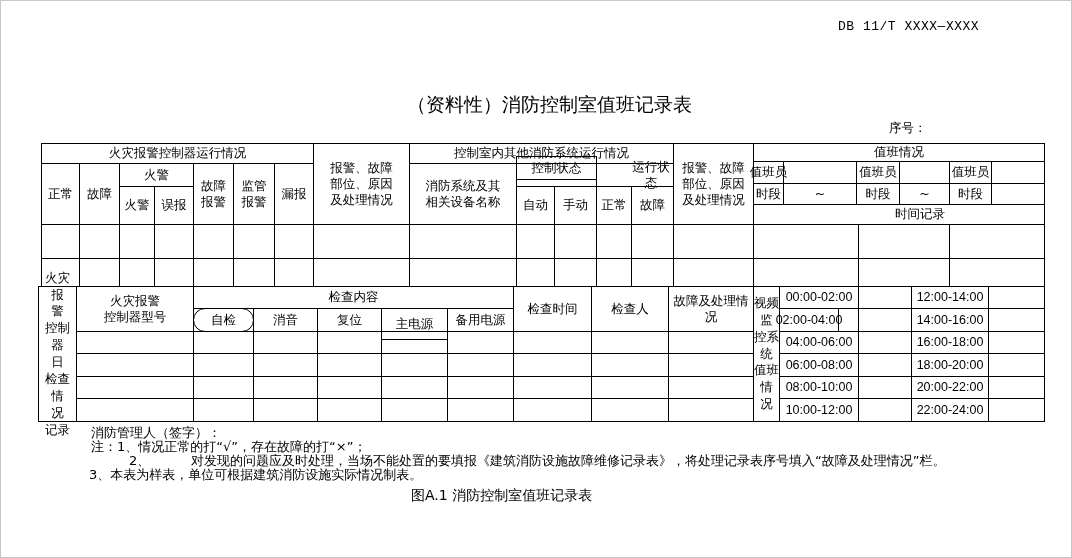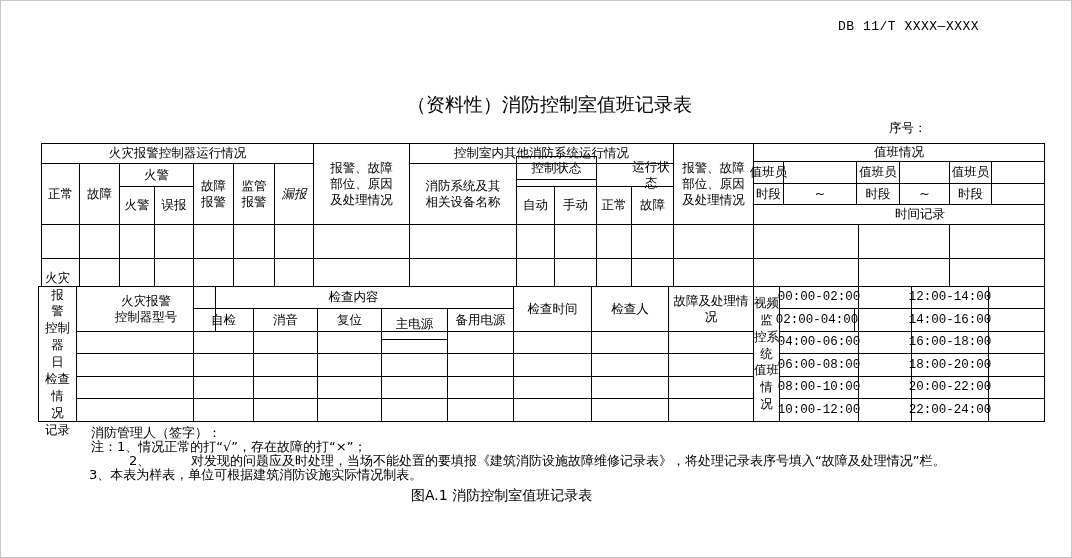--- a/index.html
+++ b/index.html
@@ -3,21 +3,21 @@
 <meta charset="utf-8">
 <style>
   html,body{margin:0;padding:0;background:#fff;}
   .page{position:relative;width:1072px;height:558px;background:#fff;border:1px solid #c8c8c8;
         box-sizing:border-box;font-family:"DejaVu Sans",sans-serif;color:#000;overflow:hidden;}
   .abs{position:absolute;white-space:nowrap;}
   .c{position:absolute;box-sizing:border-box;border:1px solid #000;display:flex;
      align-items:center;justify-content:center;text-align:center;white-space:pre-line;
      font-size:12.5px;line-height:1.3;overflow:visible;}
   .nw{white-space:nowrap;}
-  .t{font-family:Liberation Mono, monospace;font-size:12.5px;white-space:nowrap;}
+  .t{font-family:Liberation Sans, sans-serif;font-size:12.5px;white-space:nowrap;}
   .mono{font-family:"Liberation Mono",monospace;}
   .note{position:absolute;font-size:13px;white-space:nowrap;}
 </style>
 </head>
 <body>
 
 <div class="page">
 
   <div class="abs mono" style="left:837px;top:18px;font-size:13px;letter-spacing:.5px;">DB 11/T XXXX—XXXX</div>
 
@@ -28,21 +28,21 @@
   <div class="c" style="left:40px;top:142px;width:273px;height:21px;">火灾报警控制器运行情况</div>
   <div class="c" style="left:40px;top:162px;width:39px;height:62px;">正常</div>
   <div class="c" style="left:78px;top:162px;width:41px;height:62px;">故障</div>
   <div class="c" style="left:118px;top:162px;width:75px;height:24px;">火警</div>
   <div class="c" style="left:118px;top:185px;width:36px;height:39px;">火警</div>
   <div class="c" style="left:153px;top:185px;width:40px;height:39px;text-align:right;">误报</div>
   <div class="c" style="left:192px;top:162px;width:41px;height:62px;">故障
 报警</div>
   <div class="c" style="left:232px;top:162px;width:42px;height:62px;">监管
 报警</div>
-  <div class="c" style="left:273px;top:162px;width:40px;height:62px;font-style:italic;">漏报</div>
+  <div class="c" style="left:273px;top:162px;width:40px;height:62px;">漏报</div>
   <div class="c" style="left:312px;top:142px;width:97px;height:82px;">报警、故障
 部位、原因
 及处理情况</div>
 
   <div class="c" style="left:408px;top:142px;width:265px;height:21px;">控制室内其他消防系统运行情况</div>
   <div class="c" style="left:408px;top:162px;width:108px;height:62px;">消防系统及其
 相关设备名称</div>
   <div class="c" style="left:515px;top:155px;width:81px;height:24px;">控制状态</div>
   <div class="c" style="left:515px;top:185px;width:39px;height:39px;">自动</div>
   <div class="c" style="left:553px;top:185px;width:43px;height:39px;">手动</div>
@@ -71,41 +71,41 @@
   <div></div>
   <div></div>
 
   <div class="c" style="left:37px;top:285px;width:39px;height:136px;line-height:1.35;">火灾报
 警
 控制器
 日
 检查情
 况
 记录</div>
-  <div class="c" style="left:75px;top:285px;width:140px;height:46px;">火灾报警
+  <div class="c" style="left:75px;top:285px;width:118px;height:46px;">火灾报警
 控制器型号</div>
   <div class="c" style="left:192px;top:285px;width:321px;height:23px;">检查内容</div>
-  <div class="c" style="left:192px;top:307px;width:61px;height:24px;">自检</div>
+  <div class="c" style="left:192px;top:307px;width:61px;height:24px;border-radius:12px;">自检</div>
   <div class="c" style="left:252px;top:307px;width:65px;height:24px;">消音</div>
   <div class="c" style="left:316px;top:307px;width:65px;height:24px;">复位</div>
   <div class="c" style="left:380px;top:307px;width:67px;height:32px;">主电源</div>
   <div class="c" style="left:446px;top:307px;width:67px;height:24px;">备用电源</div>
   <div class="c" style="left:512px;top:285px;width:79px;height:46px;">检查时间</div>
   <div class="c" style="left:590px;top:285px;width:78px;height:46px;">检查人</div>
   <div class="c" style="left:667px;top:285px;width:86px;height:46px;">故障及处理情
 况</div>
   <div></div>
 
   <div class="c" style="left:752px;top:285px;width:27px;height:136px;line-height:1.35;">视频监
 控系统
 值班情
 况</div>
 
   <div class="c t" style="left:778px;top:285px;width:80px;height:23px;">00:00-02:00</div>
-  <div class="c t" style="left:778px;top:307px;width:76px;height:24px;">02:00-04:00</div>
+  <div class="c t" style="left:778px;top:307px;width:60px;height:24px;">02:00-04:00</div>
   <div class="c t" style="left:778px;top:330px;width:80px;height:23px;">04:00-06:00</div>
   <div class="c t" style="left:778px;top:352px;width:80px;height:24px;">06:00-08:00</div>
   <div class="c t" style="left:778px;top:375px;width:80px;height:23px;">08:00-10:00</div>
   <div class="c t" style="left:778px;top:397px;width:80px;height:24px;">10:00-12:00</div>
 
   <div class="c t" style="left:910px;top:285px;width:78px;height:23px;">12:00-14:00</div>
   <div class="c t" style="left:910px;top:307px;width:78px;height:24px;">14:00-16:00</div>
   <div class="c t" style="left:910px;top:330px;width:78px;height:23px;">16:00-18:00</div>
   <div class="c t" style="left:910px;top:352px;width:78px;height:24px;">18:00-20:00</div>
   <div class="c t" style="left:910px;top:375px;width:78px;height:23px;">20:00-22:00</div>

